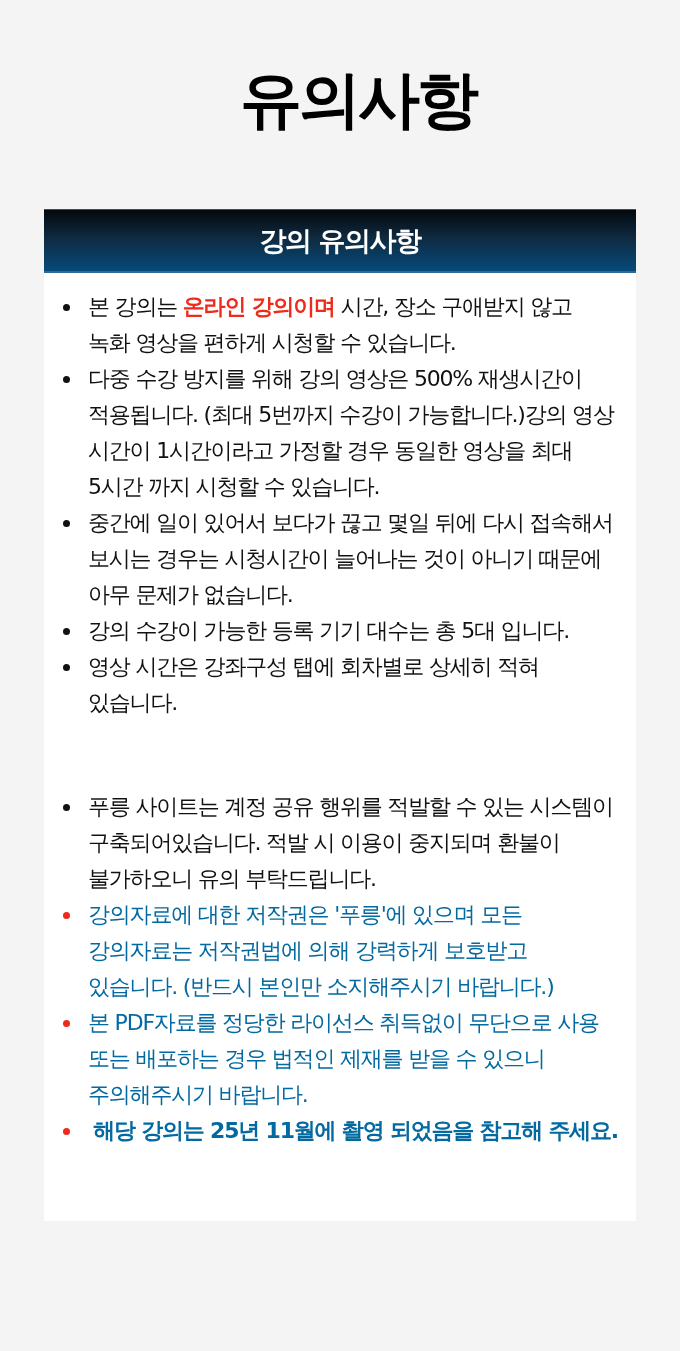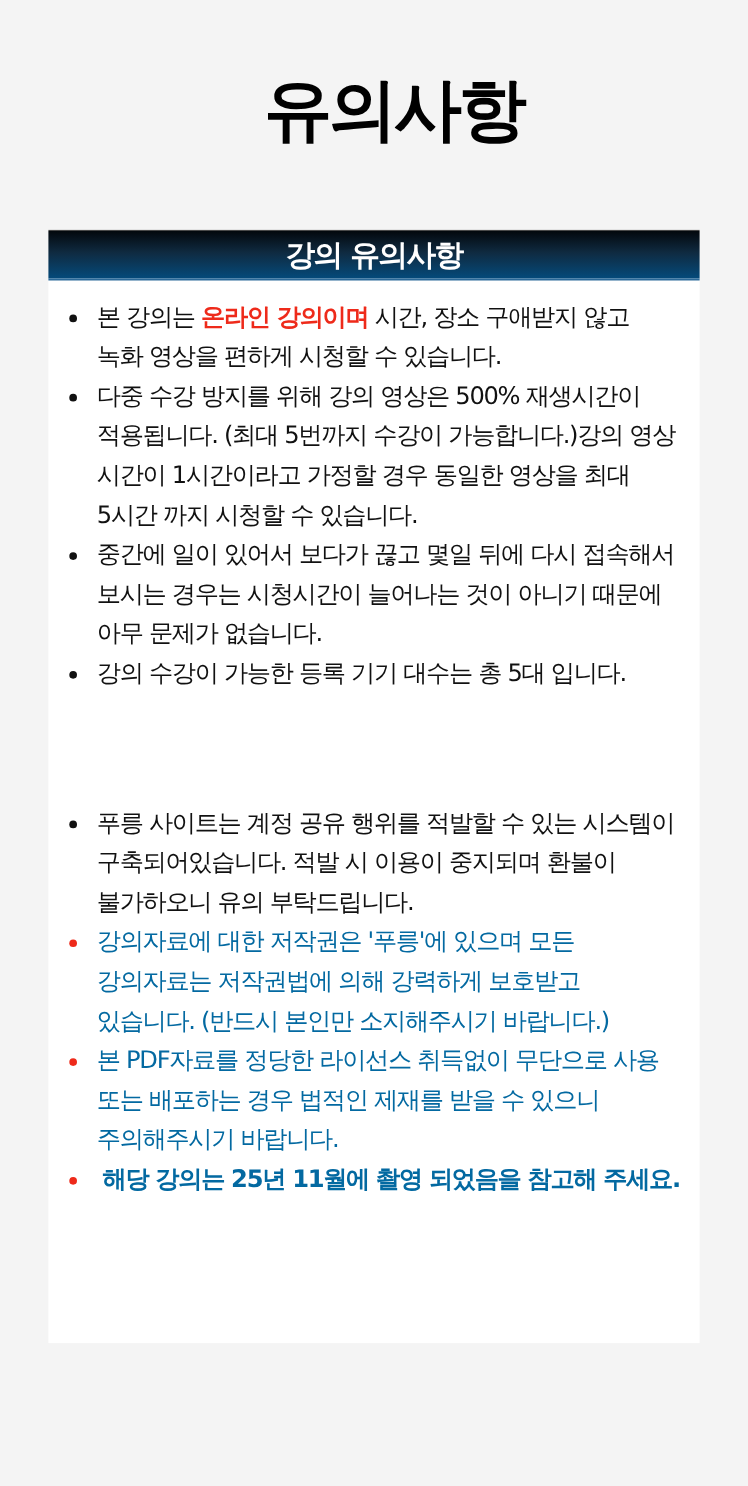--- a/index.html
+++ b/index.html
@@ -31,40 +31,40 @@
     }
     .card {
       position: absolute;
       top: 209px;
       left: 44px;
       width: 592px;
       height: 1012px;
       background: #ffffff;
     }
     .card-header {
-      height: 46px;
+      height: 64px;
       background: linear-gradient(to bottom, #03080d 0%, #0f2a40 45%, #054a7a 100%);
       border-top: 1px solid #4a4a4a;
       border-bottom: 2px solid #2c6a99;
       display: flex;
       align-items: center;
       justify-content: center;
     }
     .card-header-title {
       color: #ffffff;
       font-size: 27px;
       font-weight: bold;
       letter-spacing: -1.5px;
     }
     .notice-list {
       list-style: none;
       padding: 0 18px 0 0;
     }
     .group-1 { margin-top: 16px; }
-    .group-2 { margin-top: 100px; }
+    .group-2 { margin-top: 68px; }
     .notice-item {
       position: relative;
       padding-left: 44px;
       font-size: 22px;
       line-height: 36px;
       color: #111111;
       letter-spacing: -1.2px;
       word-break: keep-all;
     }
     .notice-item .bullet {
@@ -102,20 +102,24 @@
         <span>다중 수강 방지를 위해 강의 영상은 500% 재생시간이 적용됩니다. (최대 5번까지 수강이 가능합니다.)강의 영상 시간이 1시간이라고 가정할 경우 동일한 영상을 최대 5시간 까지 시청할 수 있습니다.</span>
       </li>
       <li class="notice-item">
         <span class="bullet"></span>
         <span>중간에 일이 있어서 보다가 끊고 몇일 뒤에 다시 접속해서 보시는 경우는 시청시간이 늘어나는 것이 아니기 때문에 아무 문제가 없습니다.</span>
       </li>
       <li class="notice-item">
         <span class="bullet"></span>
         <span>강의 수강이 가능한 등록 기기 대수는 총 5대 입니다.</span>
       </li>
+      <li class="notice-item">
+        <span class="bullet"></span>
+        <span>영상 시간은 강좌구성 탭에 회차별로 상세히 적혀 있습니다.</span>
+      </li>
     </ul>
 
     <ul class="notice-list group-2">
       <li class="notice-item">
         <span class="bullet"></span>
         <span>푸릉 사이트는 계정 공유 행위를 적발할 수 있는 시스템이 구축되어있습니다. 적발 시 이용이 중지되며 환불이 불가하오니 유의 부탁드립니다.</span>
       </li>
       <li class="notice-item red">
         <span class="bullet"></span>
         <span>강의자료에 대한 저작권은 '푸릉'에 있으며 모든 강의자료는 저작권법에 의해 강력하게 보호받고 있습니다. (반드시 본인만 소지해주시기 바랍니다.)</span>

